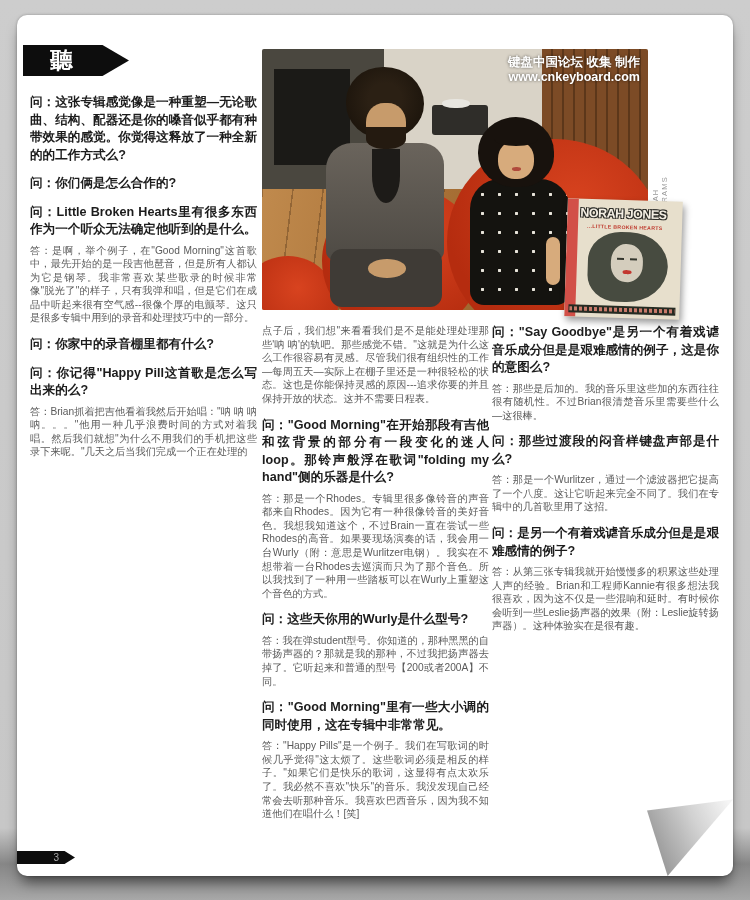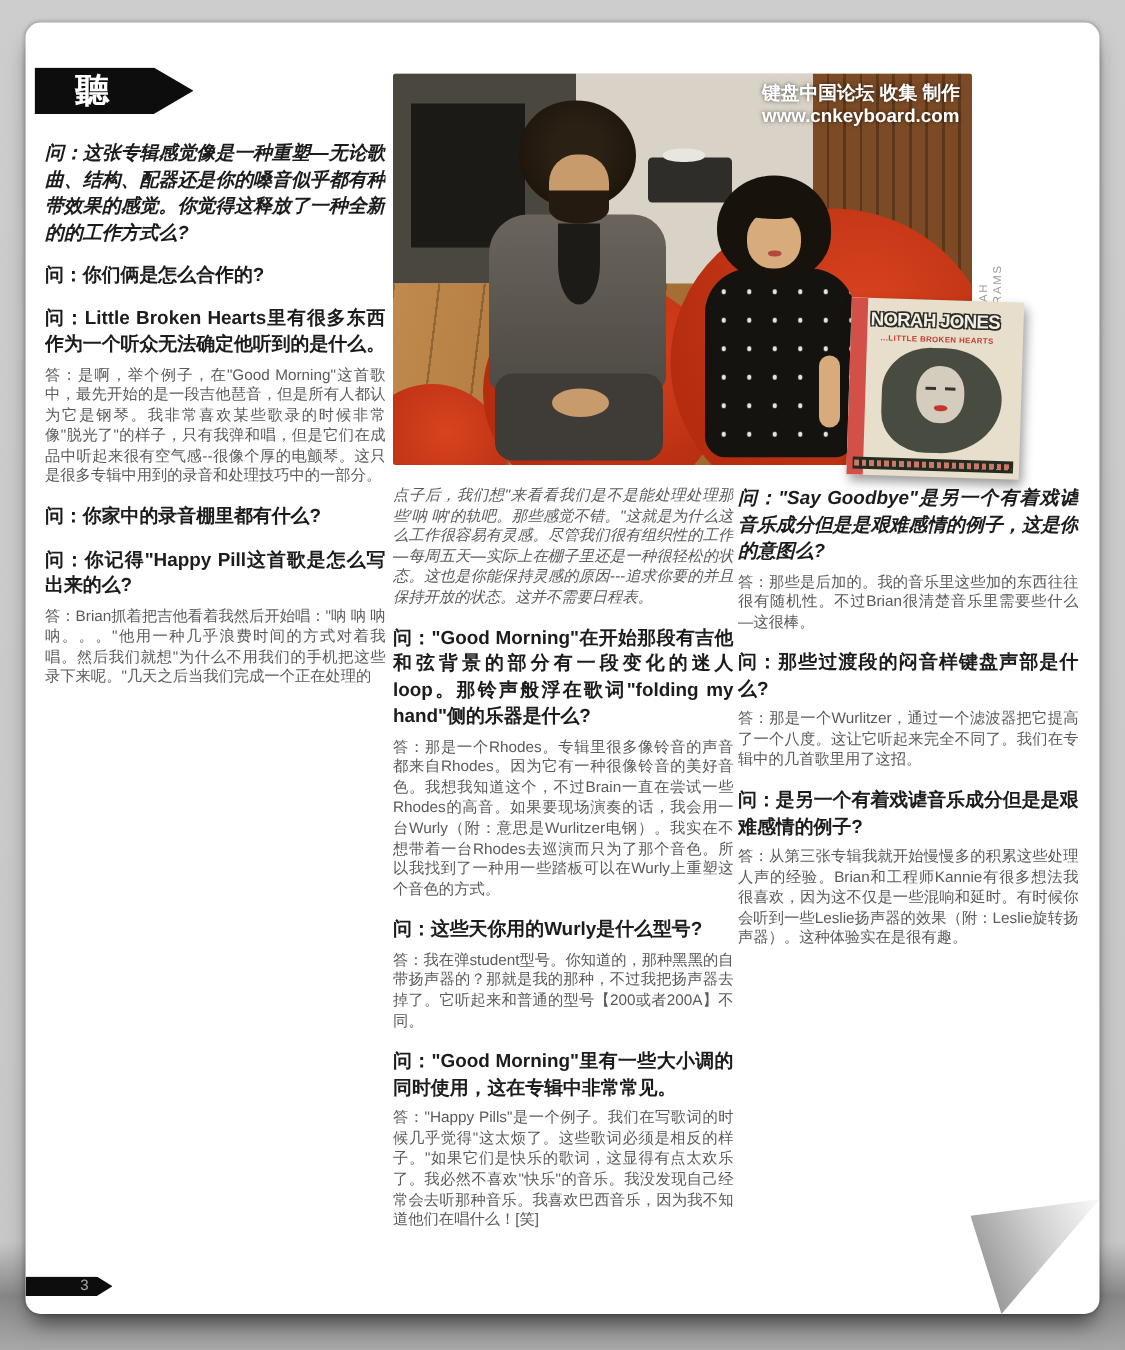--- a/index.html
+++ b/index.html
@@ -21,21 +21,21 @@
   }
   .listen-char{color:#fff;font-weight:bold;font-size:23px;margin-left:27px;line-height:1;}
   
   .col{position:absolute;width:227px;overflow:hidden;text-align:justify;}
   .col1{left:13px;top:79px;height:778px;}
   .col2{left:245px;top:309px;height:548px;}
   .col3{left:475px;top:309px;height:470px;}
   .col p{margin:0;}
   .col p.q{font-weight:bold;color:#1c1c1c;font-size:12.6px;line-height:17.5px;margin:11px 0 5px;}
   .col p.a{color:#5a5a5a;font-size:10.2px;line-height:13.6px;margin:0 0 7px;}
-  .col p:first-child{margin-top:0;font-style:italic;}
+  .col p:first-child{margin-top:0;}
   
   .photo{position:absolute;left:245px;top:34px;width:386px;height:261px;overflow:hidden;
     background:#d8d2c6;border-radius:2px;}
   .fireplace{position:absolute;left:0;top:0;width:122px;height:140px;background:#4a473f;}
   .fireplace-inner{position:absolute;left:12px;top:20px;width:76px;height:96px;background:#1b1a17;}
   .wall-panel{position:absolute;left:122px;top:0;width:160px;height:140px;background:#d9d3c7;}
   .slat-wall{position:absolute;right:0;top:0;width:106px;height:152px;
     background:repeating-linear-gradient(90deg,#7c4b26 0 9px,#5c371a 9px 11px);}
   .side-table{position:absolute;left:170px;top:56px;width:56px;height:30px;background:#2f2d29;border-radius:3px;}
   .table-object{position:absolute;left:180px;top:50px;width:28px;height:9px;background:#e8e6e0;border-radius:45%;}
@@ -60,21 +60,21 @@
   .woman{position:absolute;left:198px;top:68px;width:124px;height:192px;}
   .woman-hair{position:absolute;left:18px;top:0;width:76px;height:70px;background:#18120d;border-radius:50% 50% 44% 48%;}
   .woman-face{position:absolute;left:38px;top:24px;width:36px;height:38px;background:#d7ab7c;border-radius:46%;}
   .woman-bangs{position:absolute;left:34px;top:14px;width:44px;height:15px;background:#18120d;border-radius:0 0 50% 50%;}
   .woman-lips{position:absolute;left:52px;top:50px;width:9px;height:4px;background:#b04a3c;border-radius:45%;}
   .woman-dress{position:absolute;left:10px;top:62px;width:100px;height:126px;border-radius:30px 30px 14px 14px;
     background-color:#14130f;
     background-image:radial-gradient(#e8e4da 1.3px,transparent 1.7px);
     background-size:17px 19px;background-position:4px 6px;}
   .woman-arm{position:absolute;left:86px;top:120px;width:14px;height:48px;background:#d7ab7c;border-radius:8px;}
-  .watermark{position:absolute;right:8px;top:6px;text-align:left;color:#ffffff;font-weight:bold;
+  .watermark{position:absolute;right:8px;top:6px;text-align:right;color:#ffffff;font-weight:bold;
     text-shadow:0 0 3px rgba(0,0,0,.6);line-height:15px;font-size:12.5px;}
   
   .photo-credit{position:absolute;left:634px;top:136px;height:64px;
     writing-mode:vertical-rl;transform:rotate(180deg);
     font-size:7.5px;color:#9a9a9a;letter-spacing:1.2px;}
   
   .album{position:absolute;left:549px;top:185px;width:115px;height:118px;transform:rotate(1.8deg);
     background:#e7dfcc;box-shadow:2px 4px 7px rgba(0,0,0,.4);overflow:hidden;}
   .album-strip{position:absolute;left:0;top:0;width:11px;height:100%;background:#d25048;}
   .album-artist{position:absolute;left:13px;top:7px;width:100px;

